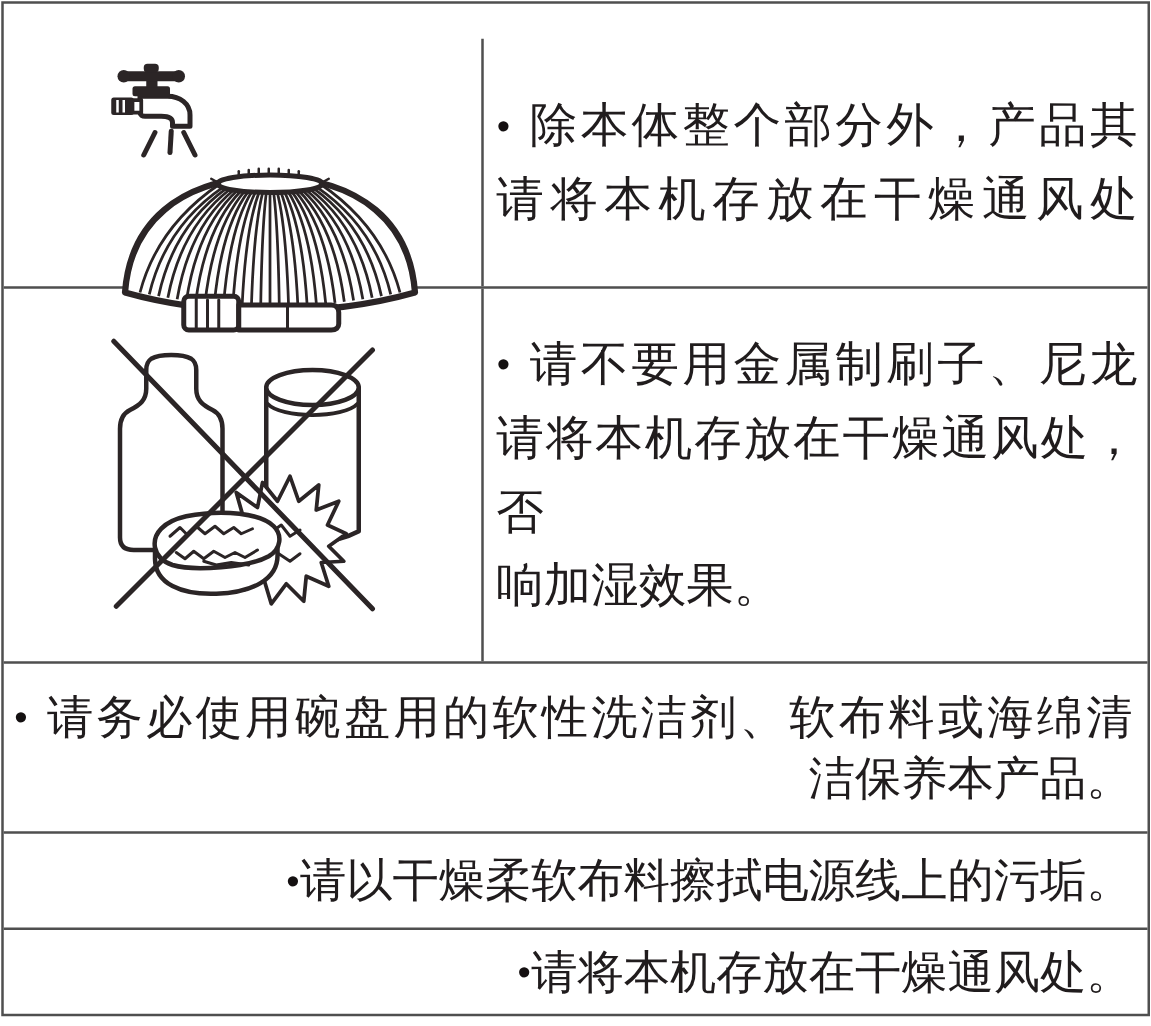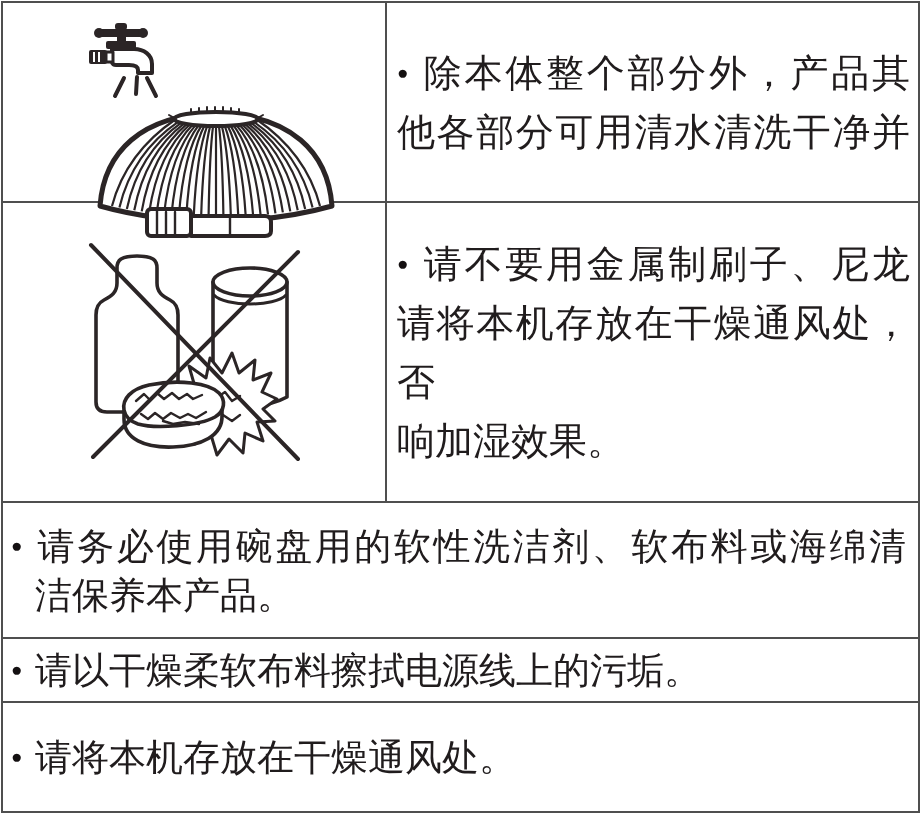--- a/index.html
+++ b/index.html
@@ -8,42 +8,42 @@
     font-family:"Liberation Sans","DejaVu Sans",sans-serif;
     color:#201c1d;
     -webkit-font-smoothing:antialiased;
   }
   .tbl{
     position:absolute;left:1px;top:1px;width:915px;height:808px;
     border:2px solid #4f4f4f;
     display:flex;flex-direction:column;background:#fff;
   }
   .row{display:flex;border-bottom:2px solid #4f4f4f;box-sizing:border-box;}
-  .row-1{height:200px;}
+  .row-1{height:200px;margin-top:28px;}
   .row-2{height:300px;}
   .row-3{height:136px;flex-direction:column;justify-content:center;padding:0 12px 0 8px;}
-  .row-4{height:64px;flex-direction:column;justify-content:center;padding:0 24px 0 8px;}
+  .row-4{height:77px;flex-direction:column;justify-content:center;padding:0 12px 0 8px;}
   .row-5{flex:1;border-bottom:none;flex-direction:column;justify-content:center;padding:0 12px 0 8px;}
   .icon-cell{
     width:384px;min-width:384px;border-right:2px solid #4f4f4f;
     position:relative;box-sizing:border-box;
   }
   .icon-cell svg{position:absolute;left:0;top:0;}
   .text-cell{
     flex:1;display:flex;flex-direction:column;justify-content:center;
     padding:0 8px 0 10px;
     font-size:38px;line-height:59px;letter-spacing:0;
   }
   .tline{min-height:1em;}
   .jl{text-align:justify;text-align-last:justify;-moz-text-align-last:justify;}
   .bullet{
     display:inline-block;width:24px;font-size:19px;vertical-align:7px;
     color:#141011;
   }
-  .bottom-line{font-size:37px;line-height:49px;}
+  .bottom-line{font-size:37px;line-height:49px;text-align:right;}
   .ind{padding-left:24px;}
   
   .ink{stroke:#2b2526;fill:none;stroke-linecap:round;stroke-linejoin:round;}
   .fillw{fill:#ffffff;}
   .filld{fill:#2b2526;stroke:none;}
   #dome-ribs path{fill:none;stroke:#2b2526;stroke-width:2.2;}
 </style>
 </head>
 <body>
 
@@ -124,21 +124,21 @@
             <line class="ink" stroke-width="2.4" x1="163" y1="209" x2="163" y2="232"></line>
             <line class="ink" stroke-width="2.4" x1="172" y1="209" x2="172" y2="232"></line>
             <path class="ink fillw" stroke-width="4" d="M188,213 L262,213 C266,213 268,215 268,219 L268,228 C268,231 266,233 262,233 L188,233 Z"></path>
             <line class="ink" stroke-width="2.4" x1="227" y1="213" x2="227" y2="233"></line>
           </g>
         </g>
       </svg>
     </div>
     <div class="cell text-cell">
       <div class="tline jl"><span class="bullet">●</span><span>除本体整个部分外，产品其</span></div>
-      <div class="tline jl"><span>他各部分可用清水清洗干净并</span></div>
+      <div class="tline jl"><span>请将本机存放在干燥通风处</span></div>
     </div>
   </div>
 
   <div class="row row-2">
     <div class="cell icon-cell">
       <svg width="382" height="298" viewBox="0 0 382 298">
 
         <g>
           <path class="ink fillw" stroke-width="3.6" d="M118,56 C115,58 114,61 114,65 L114,80 C114,89 109,93 101,97 C95,100 93,105 93,112 L93,199 C93,206 97,209 104,209 L164,209 C171,209 175,206 175,199 L175,112 C175,105 173,100 167,97 C159,93 154,89 154,80 L154,65 C154,61 153,58 150,56 C143,52 125,52 118,56 Z"></path>
         </g>

